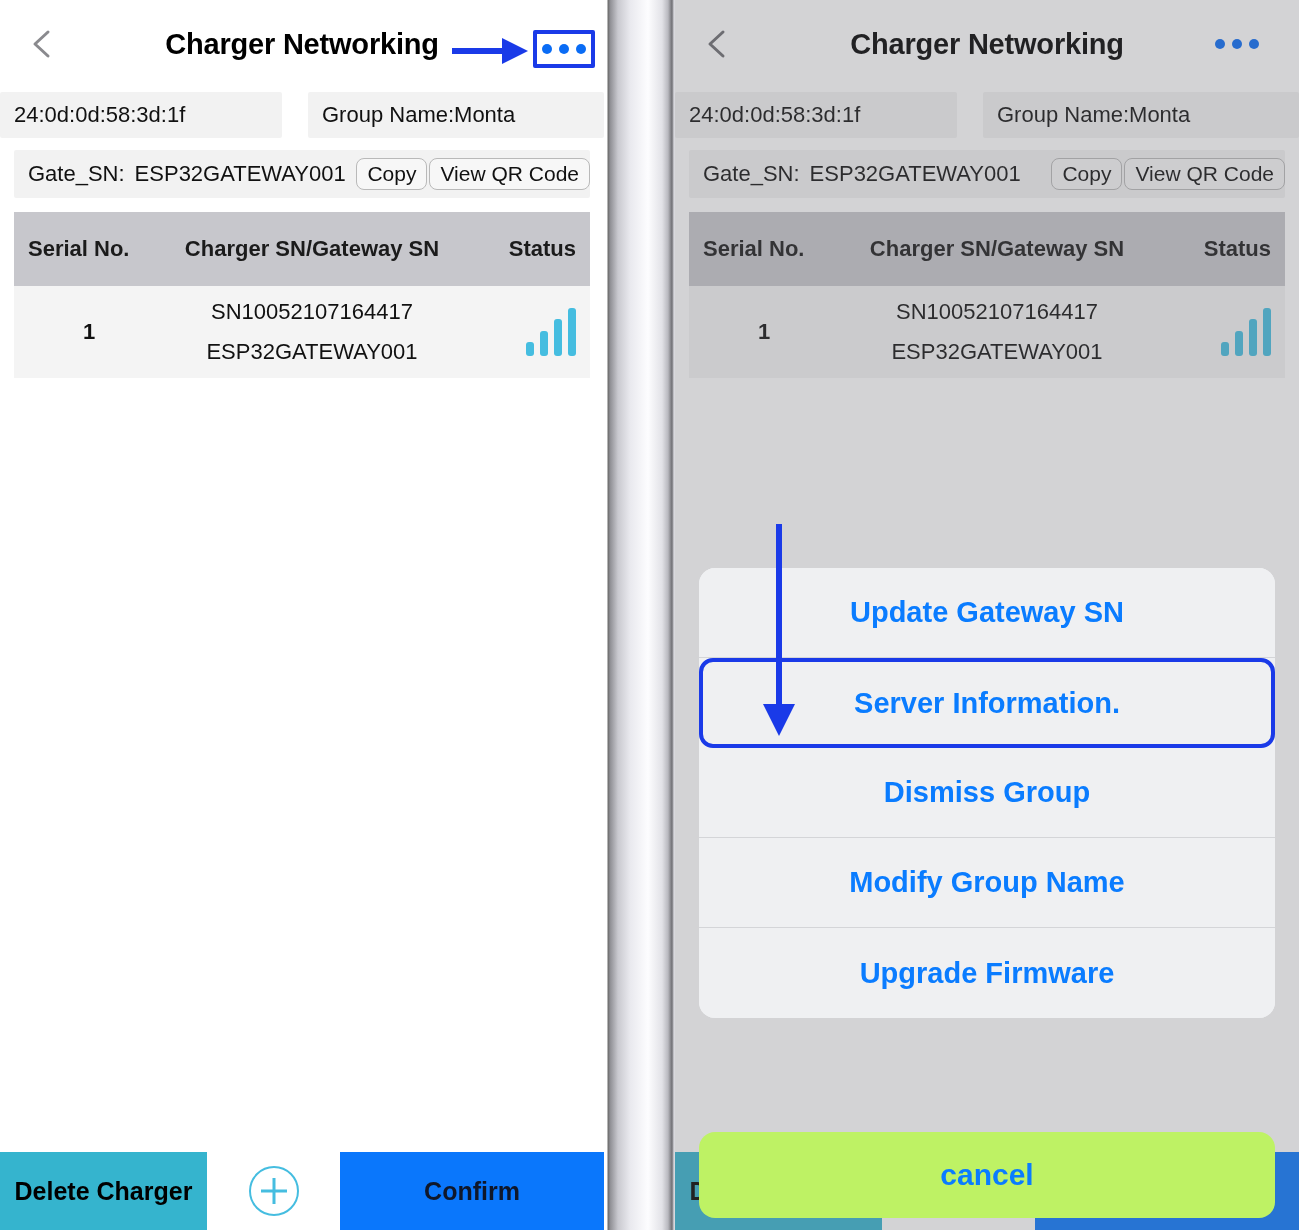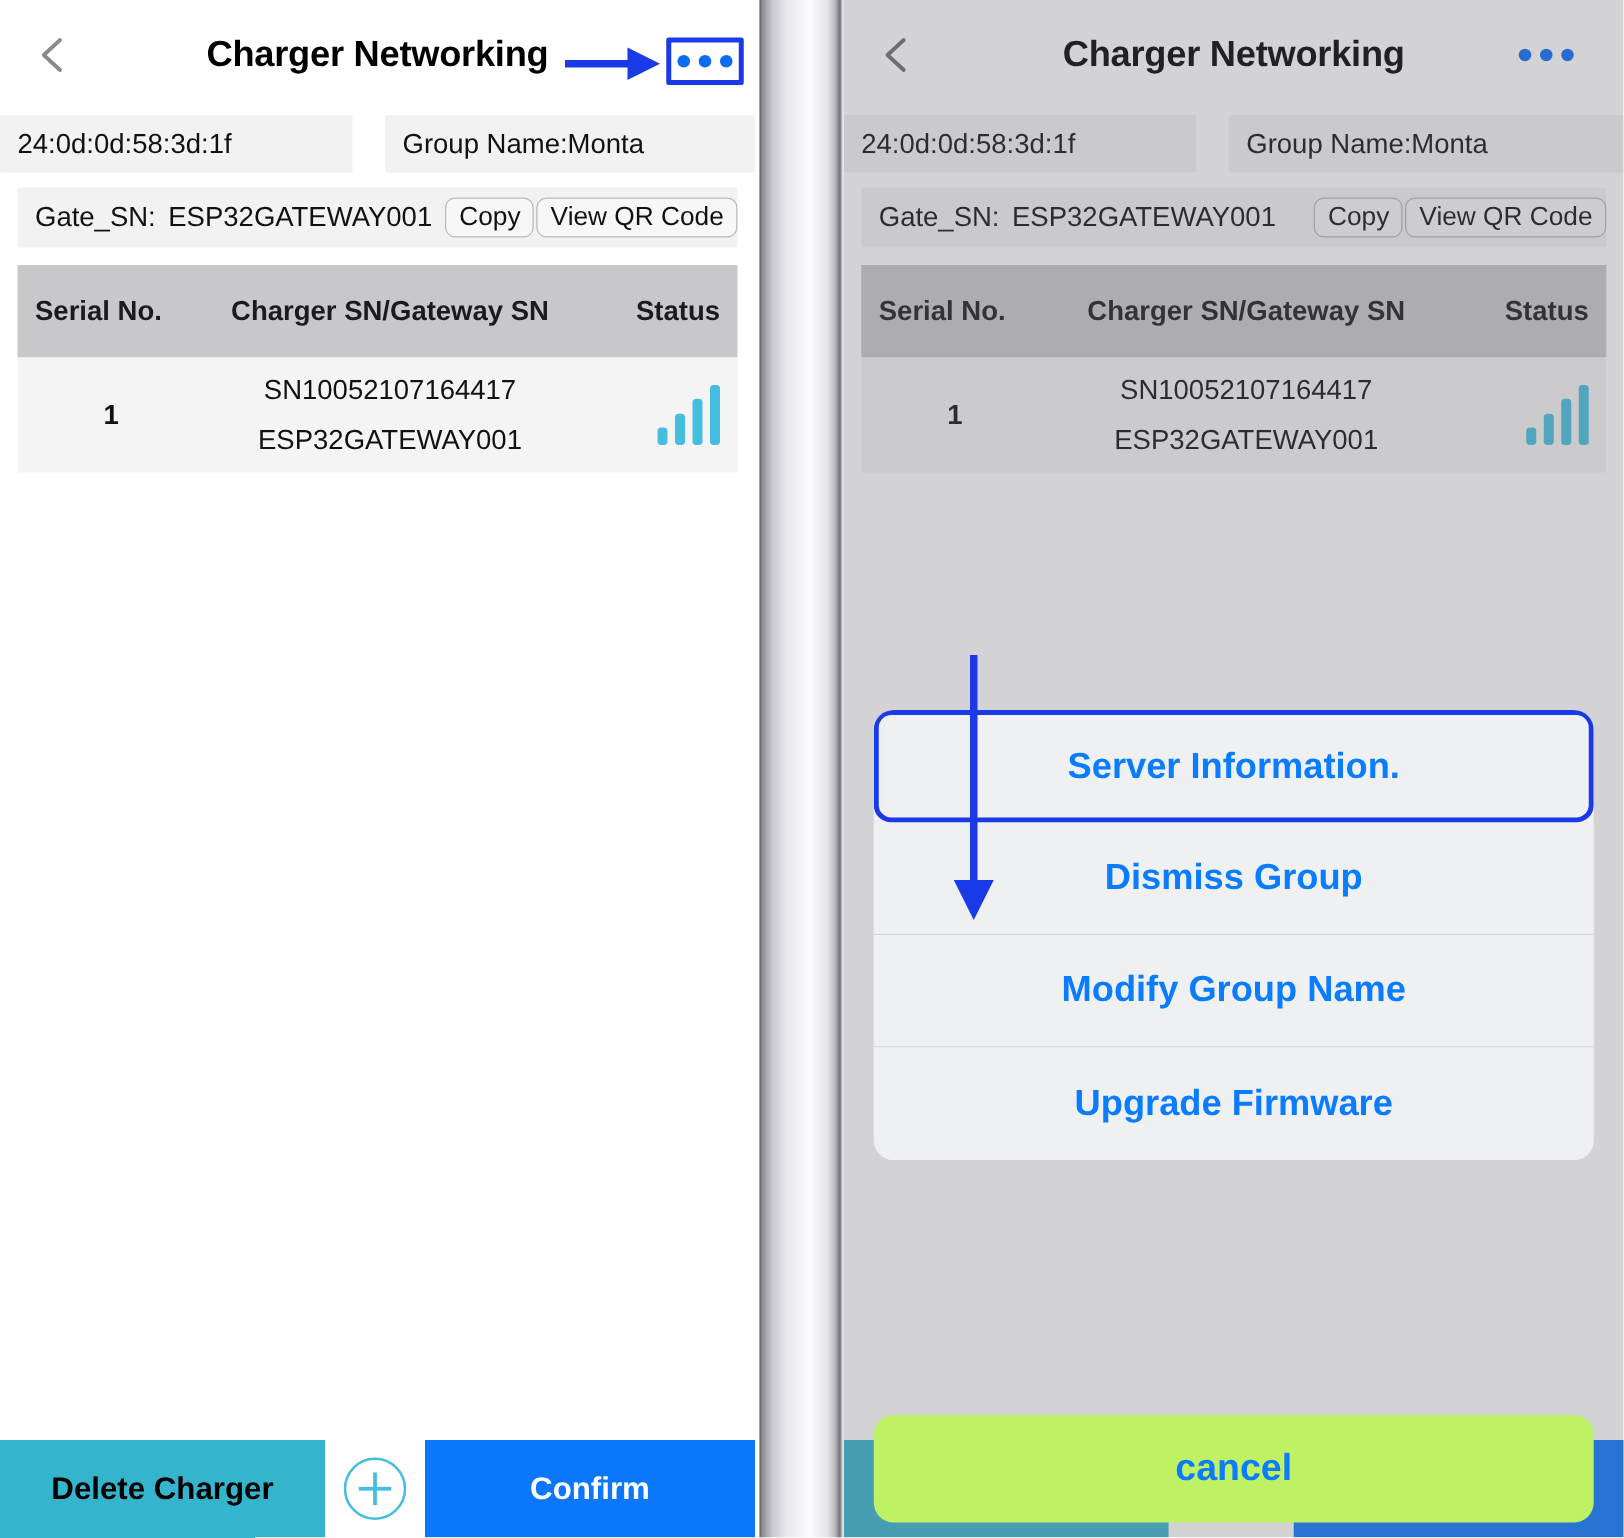--- a/index.html
+++ b/index.html
@@ -100,38 +100,38 @@
   .signal b:nth-child(2) { height: 25px; }
   .signal b:nth-child(3) { height: 37px; }
   .signal b:nth-child(4) { height: 48px; }
 
   
   .bottombar {
     position: absolute; left: 0; bottom: 0; width: 100%; height: 78px;
     display: flex; align-items: stretch;
   }
   .btn-delete {
-    width: 260px; background: #35b4ce; color: #000;
+    width: 207px; background: #35b4ce; color: #000;
     display: flex; align-items: center; justify-content: center;
     font-size: 25px; font-weight: bold;
   }
   .btn-mid {
     flex: 1; background: #fff; display: flex; align-items: center; justify-content: center;
   }
   .plus-circle {
     width: 50px; height: 50px; border-radius: 50%; border: 2px solid #45bde0;
     position: relative;
   }
   .plus-circle:before, .plus-circle:after {
     content: ""; position: absolute; background: #45bde0;
   }
   .plus-circle:before { left: 50%; top: 10px; bottom: 10px; width: 3px; transform: translateX(-50%); }
   .plus-circle:after  { top: 50%; left: 10px; right: 10px; height: 3px; transform: translateY(-50%); }
   .btn-confirm {
-    width: 264px; background: #0a77fc; color: #ffffff;
+    width: 264px; background: #0a77fc; color: #0f172a;
     display: flex; align-items: center; justify-content: center;
     font-size: 25px; font-weight: bold;
   }
 
   
   .dimmer {
     position: absolute; inset: 0; background: rgba(110,110,115,0.30);
     pointer-events: none;
   }
 
@@ -297,20 +297,21 @@
       <div class="btn-delete">Delete Charger</div>
       <div class="btn-mid">
         <div class="plus-circle"></div>
       </div>
       <div class="btn-confirm">Confirm</div>
     </div>
 
     <div class="dimmer"></div>
 
     <div class="sheet">
+      <div class="sheet-item">Update Gateway SN</div>
       <div class="sheet-item highlighted">Server Information.</div>
       <div class="sheet-item">Dismiss Group</div>
       <div class="sheet-item">Modify Group Name</div>
       <div class="sheet-item">Upgrade Firmware</div>
     </div>
 
     <div class="sheet-cancel">cancel</div>
   </div>
 
   <div class="arrow-down">

